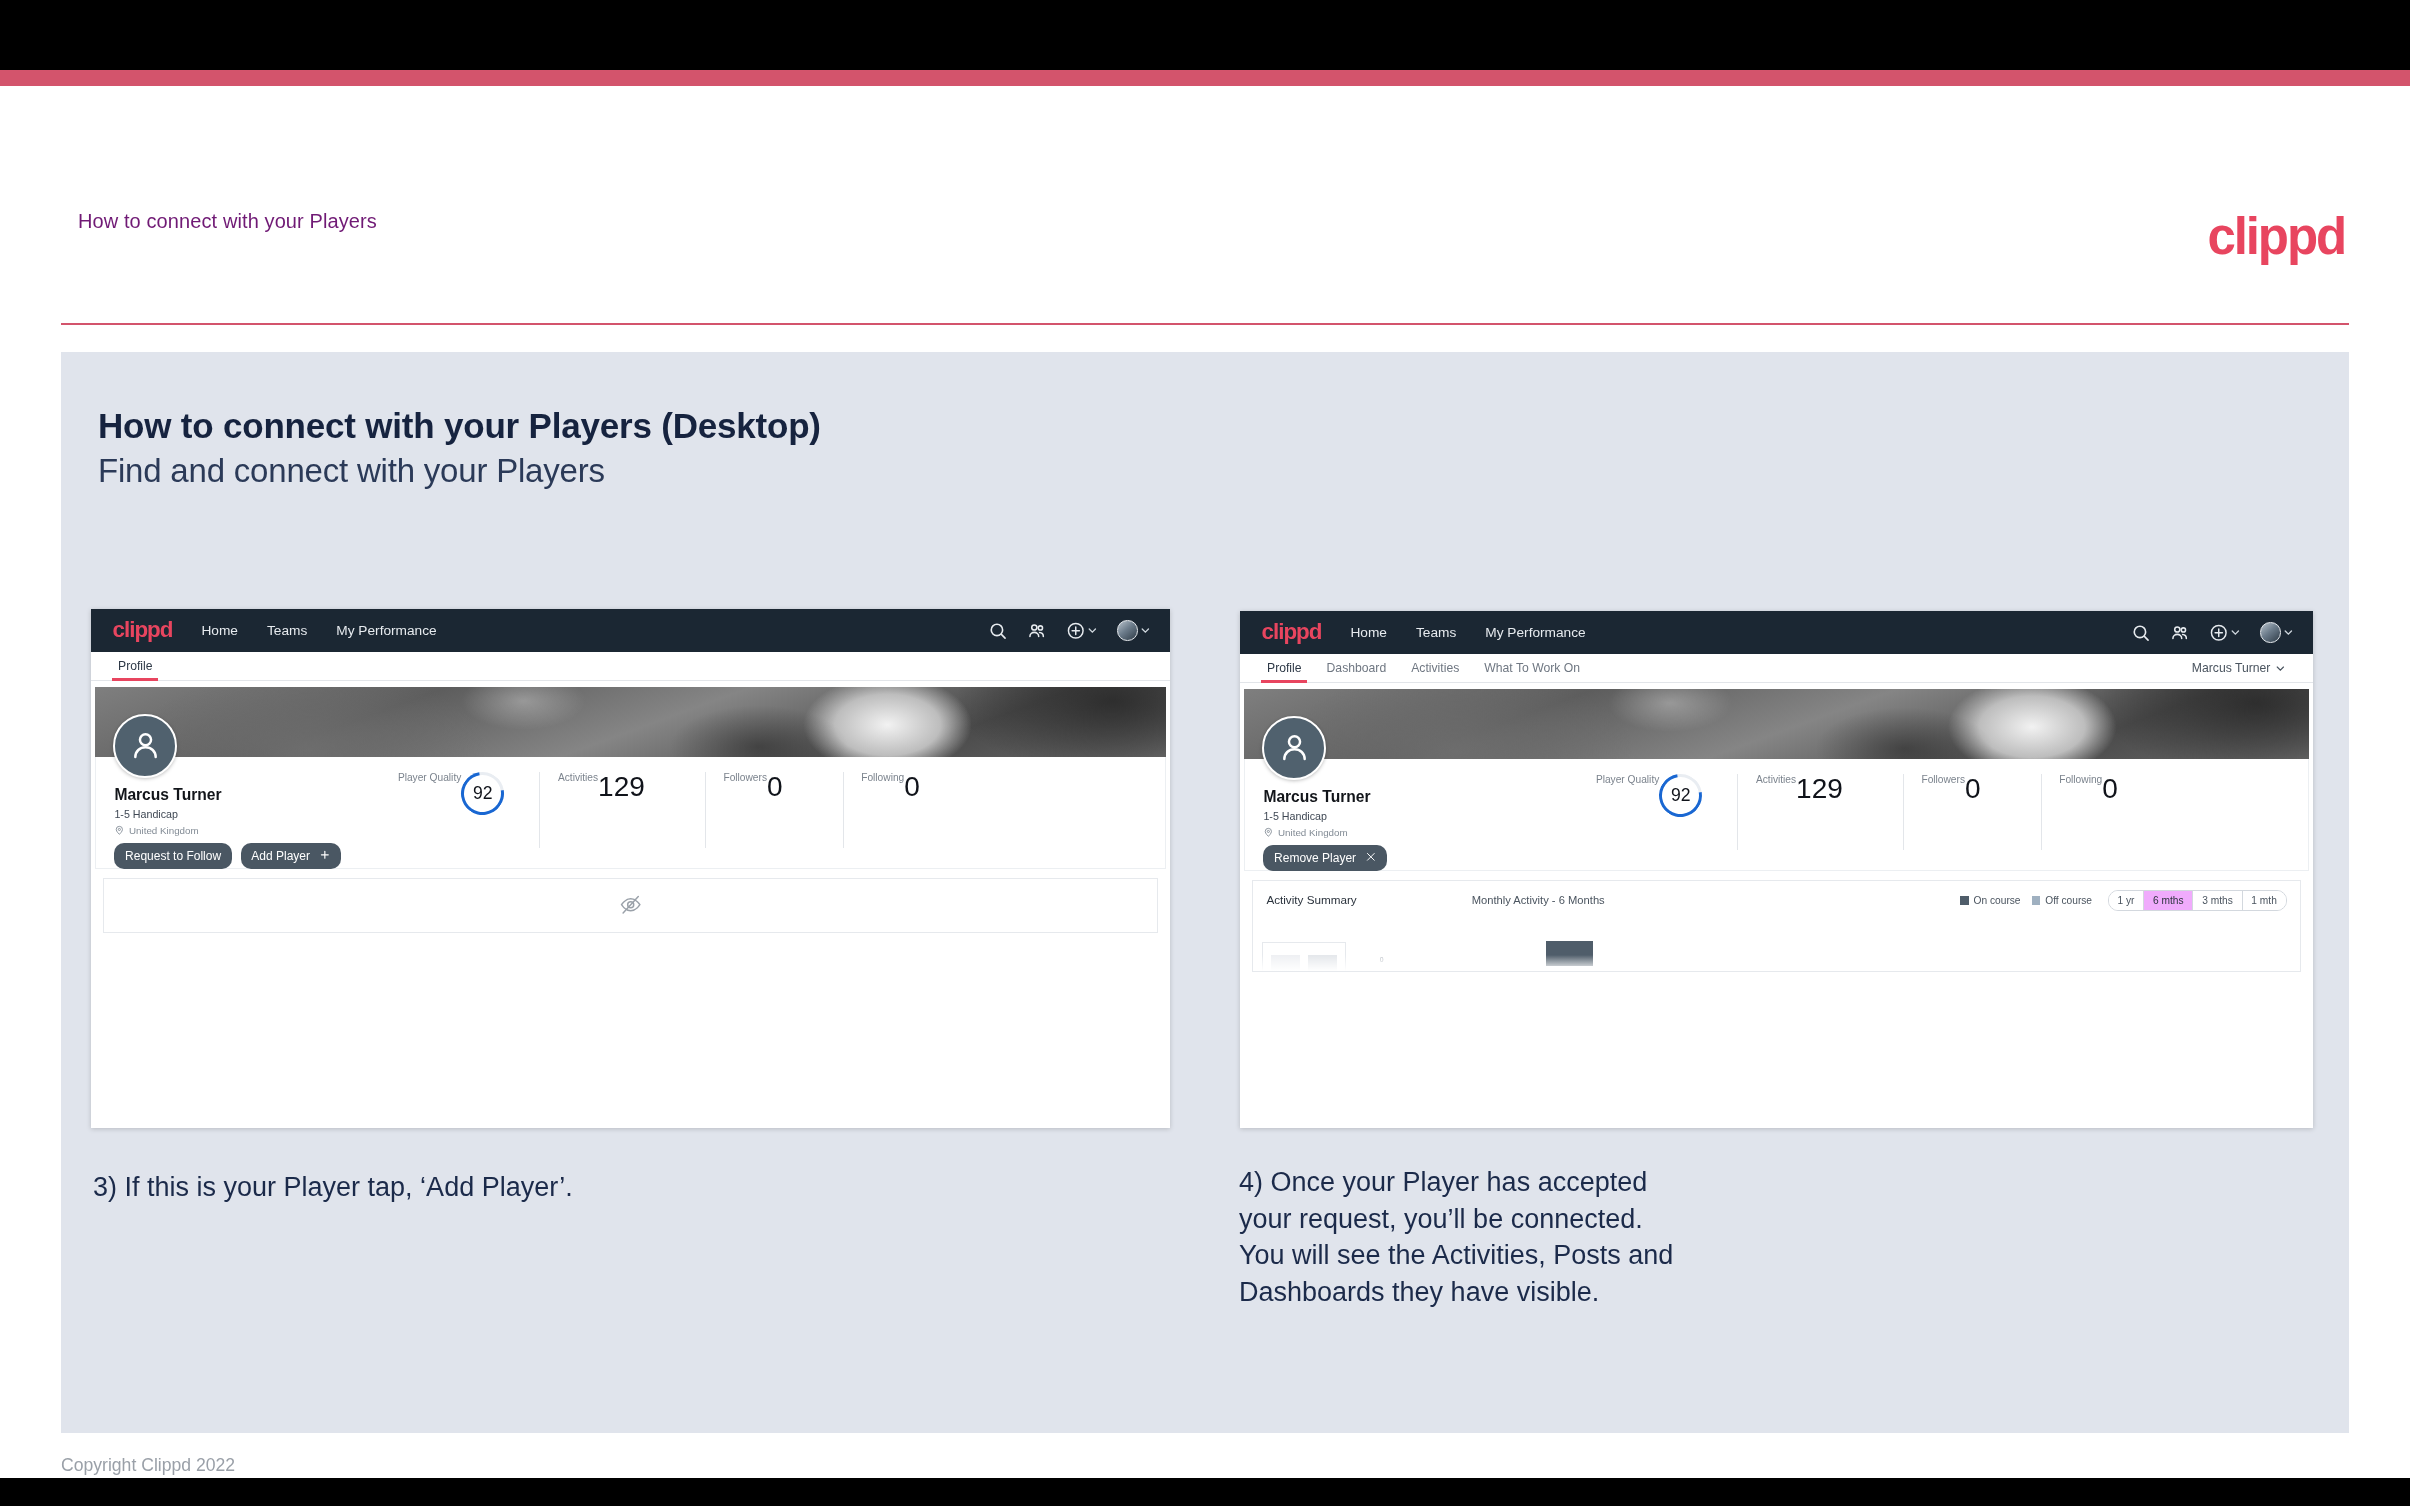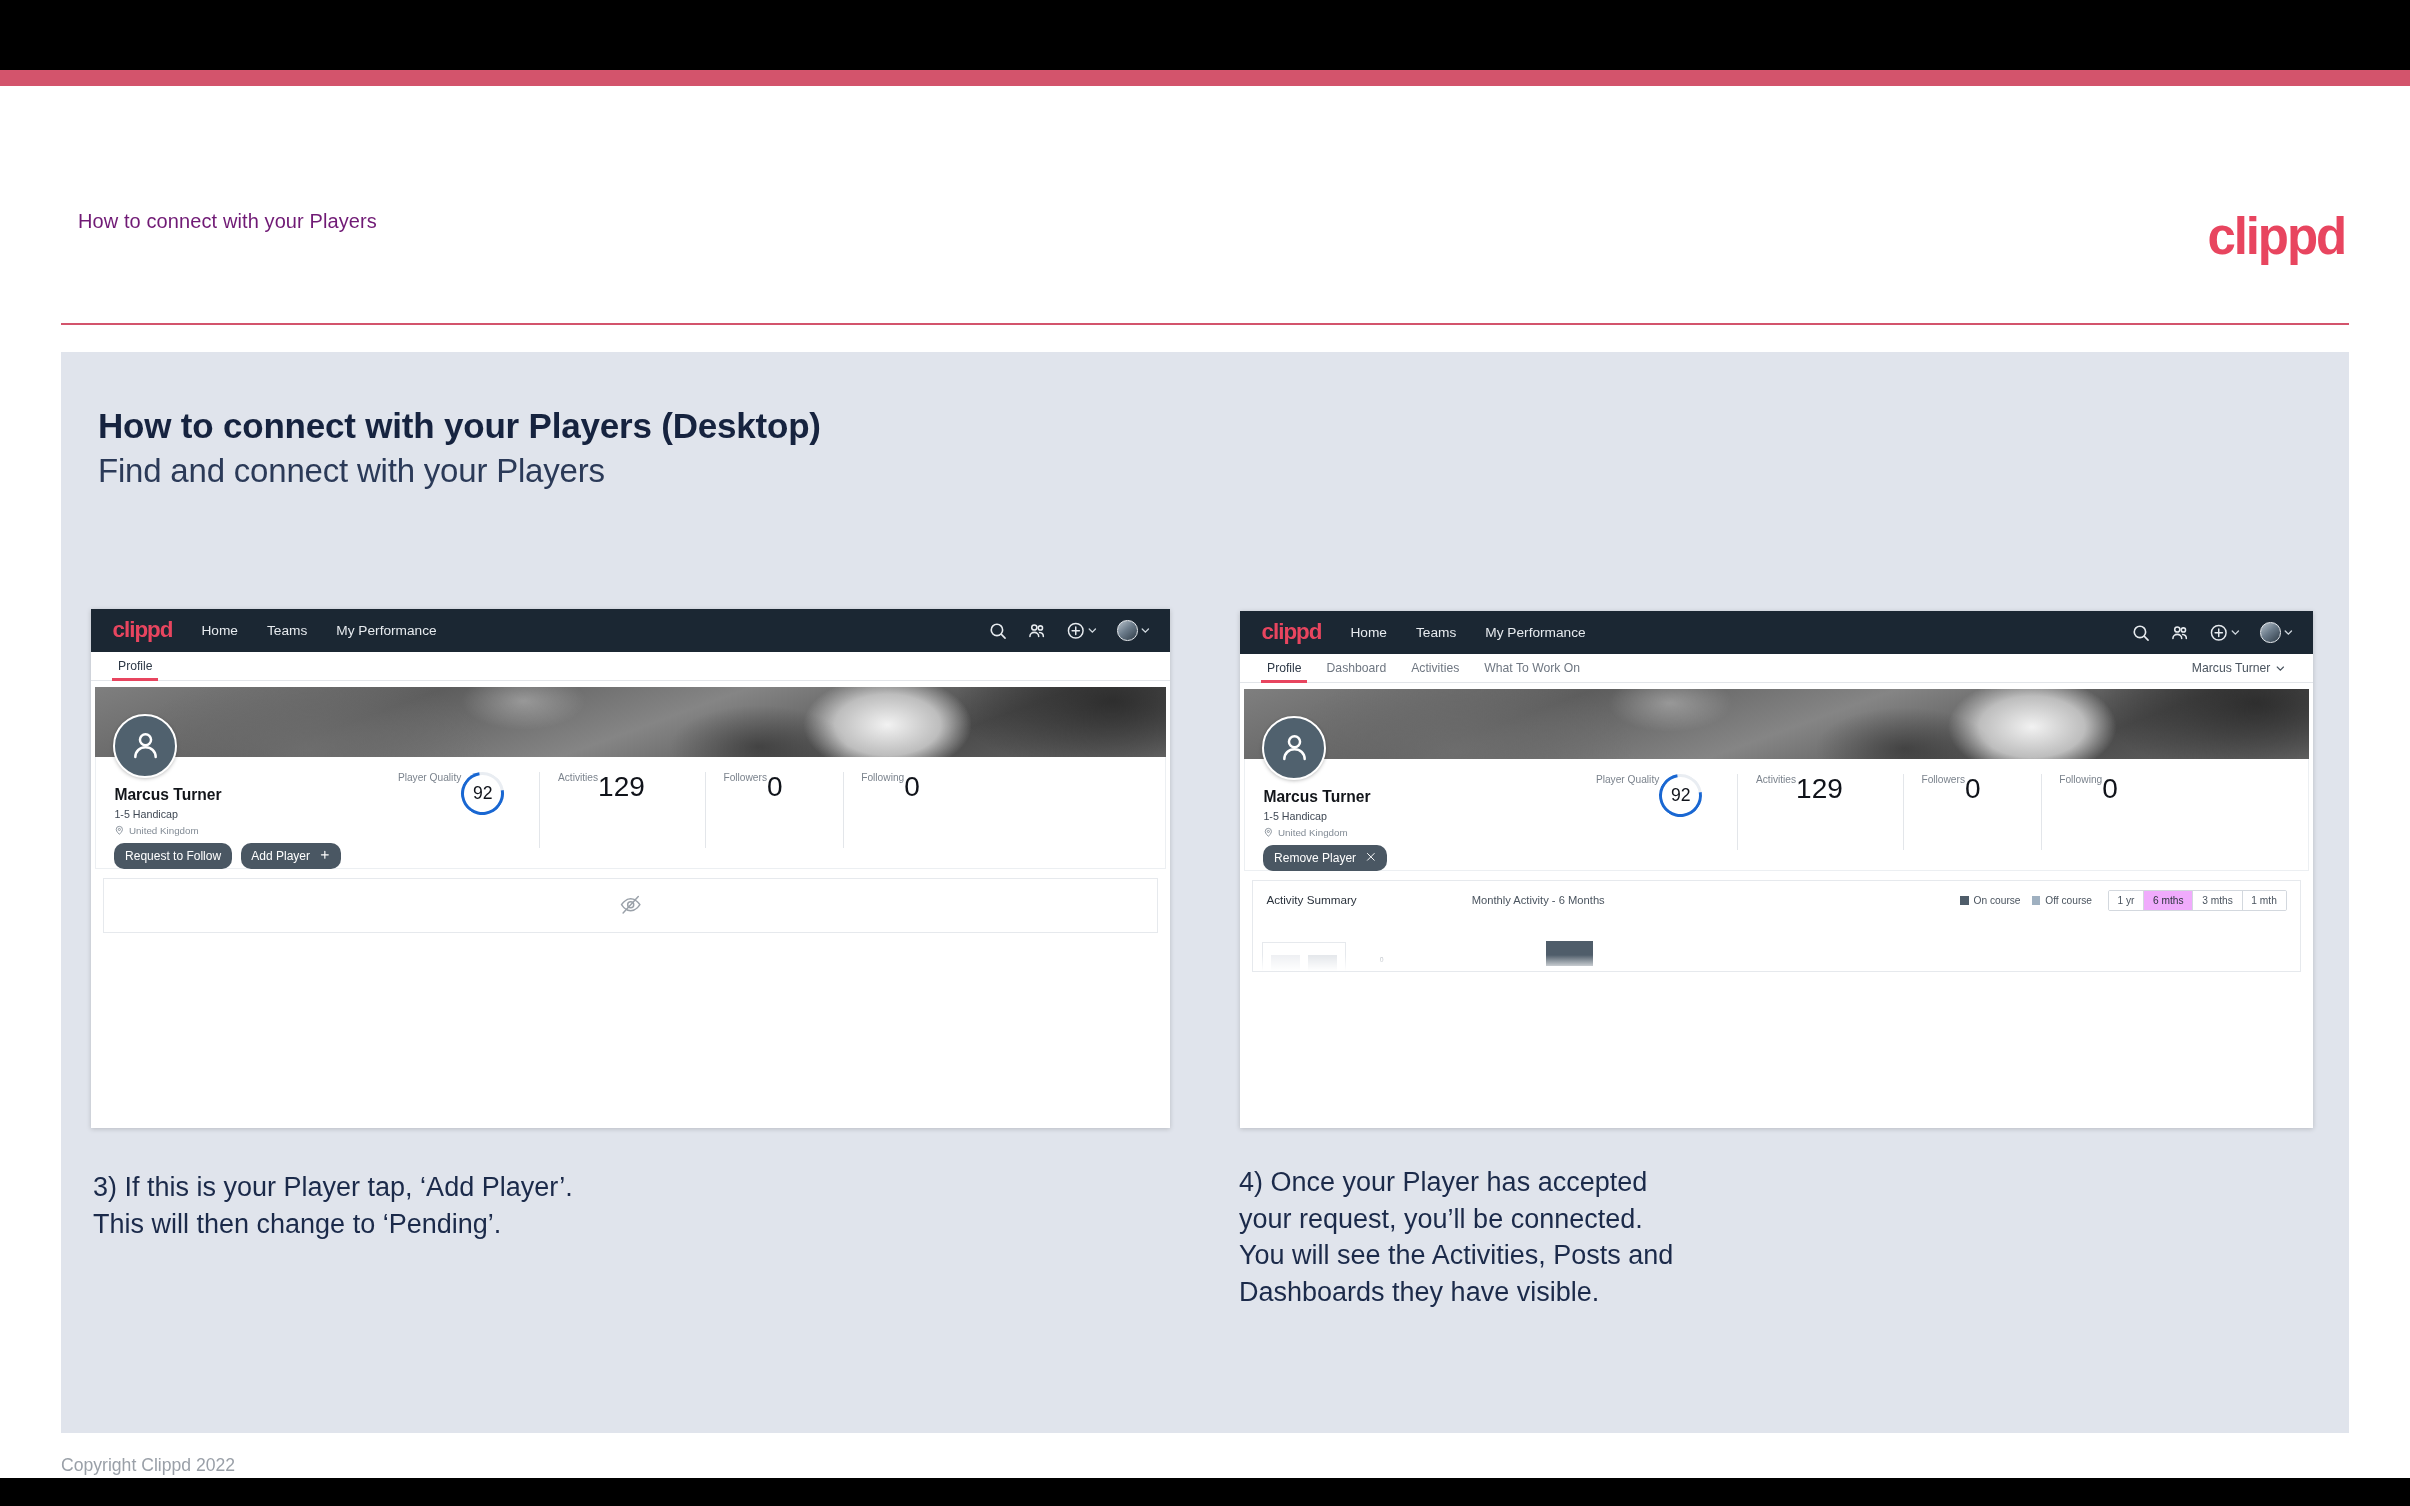--- a/index.html
+++ b/index.html
@@ -178,21 +178,21 @@
     position:relative; margin:8.8px 11.7px 0 11.7px; height:59px;
     background:#fff; border:1px solid #e6e9ed; border-bottom:none;
     display:flex; align-items:flex-start;
   }
   .act-title { font-size:11.7px; color:#2b333d; margin:12.7px 0 0 13.7px; }
   .act-sub   { font-size:11.2px; color:#4a545f; margin:13.7px 0 0 115px; }
   .act-legend { margin:14.6px 0 0 auto; display:flex; align-items:center; gap:11px; }
   .lg { display:flex; align-items:center; gap:4.9px; font-size:10.2px; color:#4a545f; }
   .sw { width:8.8px; height:8.8px; display:inline-block; }
   .seg {
-    margin:9.8px 13.7px 0 15.6px; display:flex; border:1px solid #d3d8de; border-radius:2px; overflow:hidden;
+    margin:9.8px 13.7px 0 15.6px; display:flex; border:1px solid #d3d8de; border-radius:10px; overflow:hidden;
   }
   .seg div {
     font-size:10.2px; color:#4a545f; padding:3.9px 8.8px;
     border-left:1px solid #d3d8de; background:#fff;
   }
   .seg div:first-child { border-left:none; }
   .seg div.on { background:#f0abfc; color:#2b333d; }
 
   .act-chart {
     position:relative; margin:0 11.7px; height:33px; background:#fff;
@@ -500,21 +500,20 @@
         </div>
         <div class="zero-tick">0</div>
         <div class="bar-grey"></div>
         <div class="fade-bottom"></div>
       </div>
 
     </div>
 
     <div class="caption cap-left">
       <div>3) If this is your Player tap, ‘Add Player’.</div>
-      <div>This will then change to ‘Pending’.</div>
     </div>
 
     <div class="caption cap-right">
       <div>4) Once your Player has accepted</div>
       <div>your request, you’ll be connected.</div>
       <div>You will see the Activities, Posts and</div>
       <div>Dashboards they have visible.</div>
     </div>
 
   </div>

